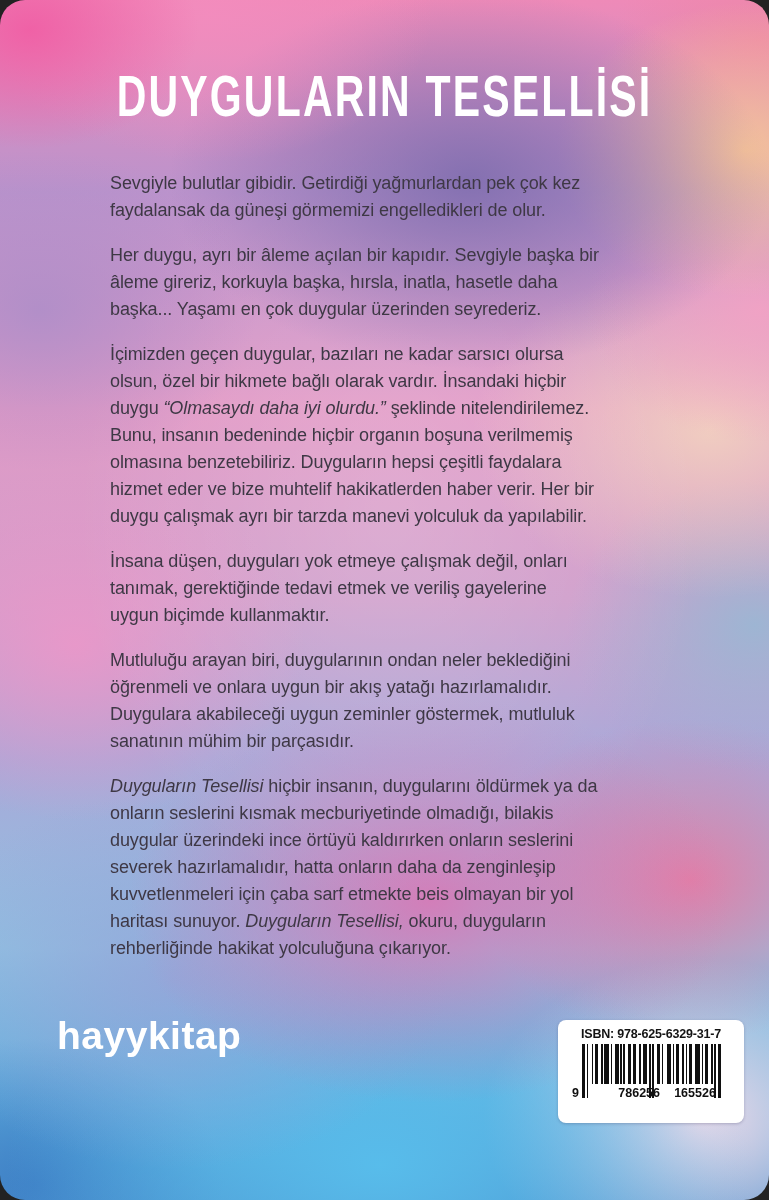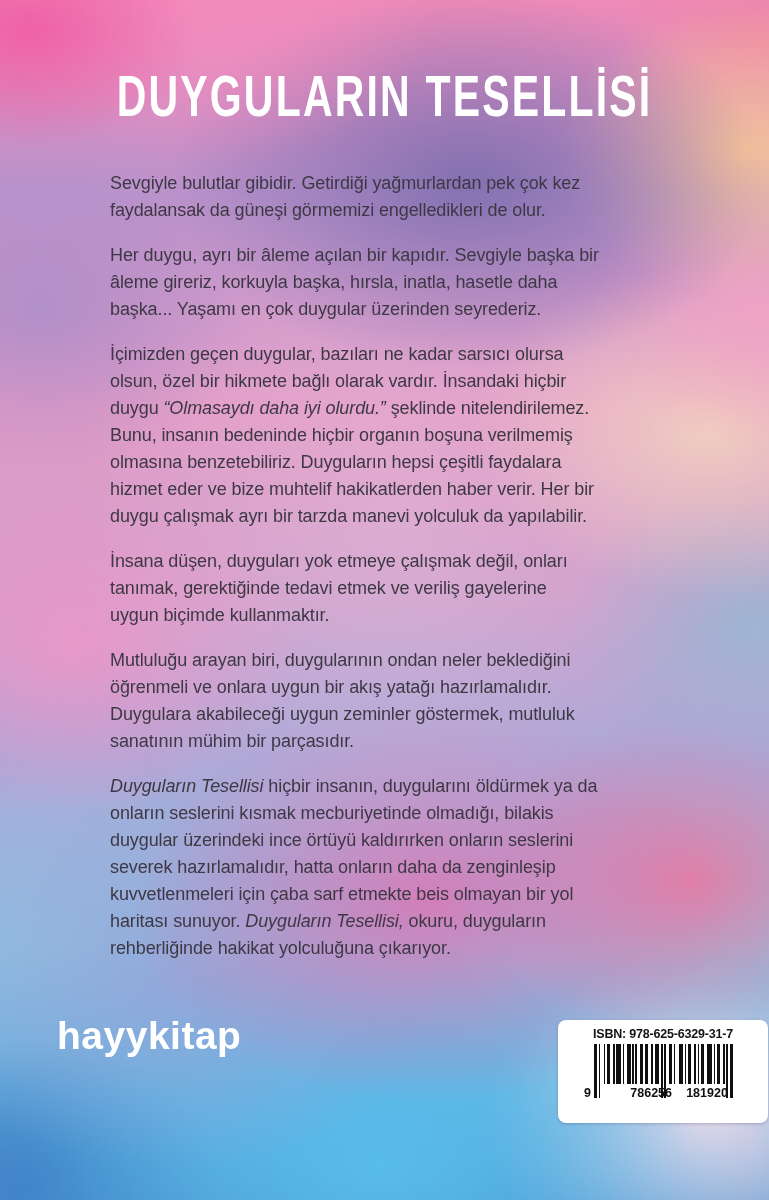--- a/index.html
+++ b/index.html
@@ -18,20 +18,21 @@
       radial-gradient(ellipse 340px 240px at 710px 430px,rgba(246,222,190,.75), transparent 70%),
       radial-gradient(ellipse 270px 210px at 755px 625px,rgba(150,185,212,.85), transparent 70%),
       radial-gradient(ellipse 330px 250px at 75px 645px, rgba(240,150,200,.80), transparent 70%),
       radial-gradient(ellipse 430px 290px at 430px 900px,rgba(226,110,175,.80), transparent 70%),
       radial-gradient(ellipse 310px 230px at 690px 880px,rgba(236,118,158,.85), transparent 70%),
       radial-gradient(ellipse 390px 270px at 175px 980px,rgba(150,162,216,.80), transparent 70%),
       radial-gradient(ellipse 520px 310px at 380px 1165px,rgba(88,190,236,.95), transparent 72%),
       radial-gradient(ellipse 310px 230px at 700px 1120px,rgba(246,220,233,.95), transparent 70%),
       radial-gradient(ellipse 270px 210px at 35px 1185px, rgba(62,128,198,.95), transparent 70%),
       linear-gradient(180deg,#ee8ab8 0%,#bb93cc 16%,#e29ac6 34%,#cf9ecb 50%,#a9a8d8 63%,#8fc2e2 79%,#60aedd 92%,#4f94cf 100%);
+    border-radius: 25px;
   }
   .title{
     position:absolute;top:68px;left:0;right:0;margin:0;
     text-align:center;color:#ffffff;
     font-size:57px;font-weight:700;letter-spacing:3px;line-height:1;
     transform:scaleX(.72);transform-origin:50% 50%;
     white-space:nowrap;
   }
   .body-text{
     position:absolute;left:110px;top:170px;width:572px;
@@ -39,21 +40,21 @@
   }
   .body-text p{margin:0 0 18px 0;}
   .body-text .line{display:block;white-space:nowrap;}
   .body-text .it{font-style:italic;}
   .logo{
     position:absolute;left:57px;top:1014px;
     color:#ffffff;font-family:Liberation Sans, sans-serif;
     font-size:39px;font-weight:700;letter-spacing:.5px;
   }
   .isbn-box{
-    position:absolute;left:558px;top:1020px;width:210px;height:103px;
+    position:absolute;left:558px;top:1020px;width:186px;height:103px;
     background:#ffffff;border-radius:8px;
     box-shadow:0 1px 3px rgba(40,40,80,.25);
   }
   .isbn-label{
     margin-top:7px;text-align:center;color:#141414;
     font-size:12.5px;font-weight:700;letter-spacing:-.2px;white-space:nowrap;
   }
   .ean{position:relative;width:158px;height:56px;margin:3px auto 0;}
   .ean-bars{position:absolute;left:10px;top:0;height:56px;display:flex;align-items:flex-start;}
   .ean-bars .bar{flex:none;background:#101010;}
@@ -147,18 +148,18 @@
           <div class="bar" style="width: 4.8px; margin-right: 1.6px; height: 40px;"></div>
           <div class="bar" style="width: 1.6px; margin-right: 1.6px; height: 40px;"></div>
           <div class="bar" style="width: 3.2px; margin-right: 3.2px; height: 40px;"></div>
           <div class="bar" style="width: 1.6px; margin-right: 1.6px; height: 40px;"></div>
           <div class="bar" style="width: 1.6px; margin-right: 1.6px; height: 54px;"></div>
           <div class="bar" style="width: 3.2px; margin-right: 0px; height: 54px;"></div>
         </div>
       <div class="ean-digits">
         <span class="d9">9</span>
         <span class="g1">786256</span>
-        <span class="g2">181920</span>
+        <span class="g2">165526</span>
       </div>
     </div>
   </div>
 
 </div>
 
 </body></html>

